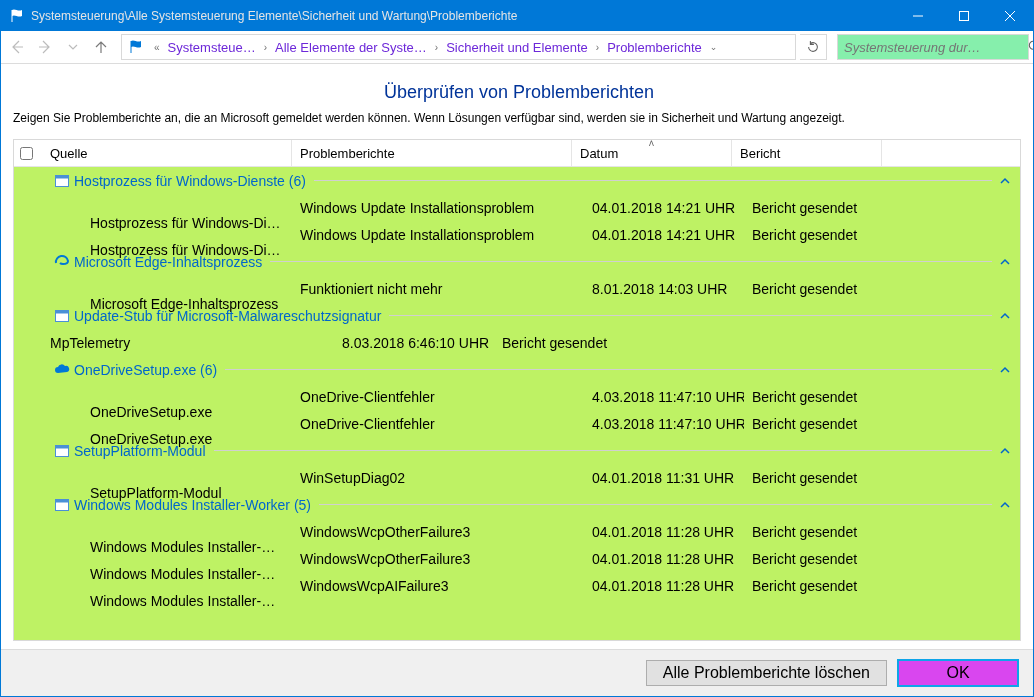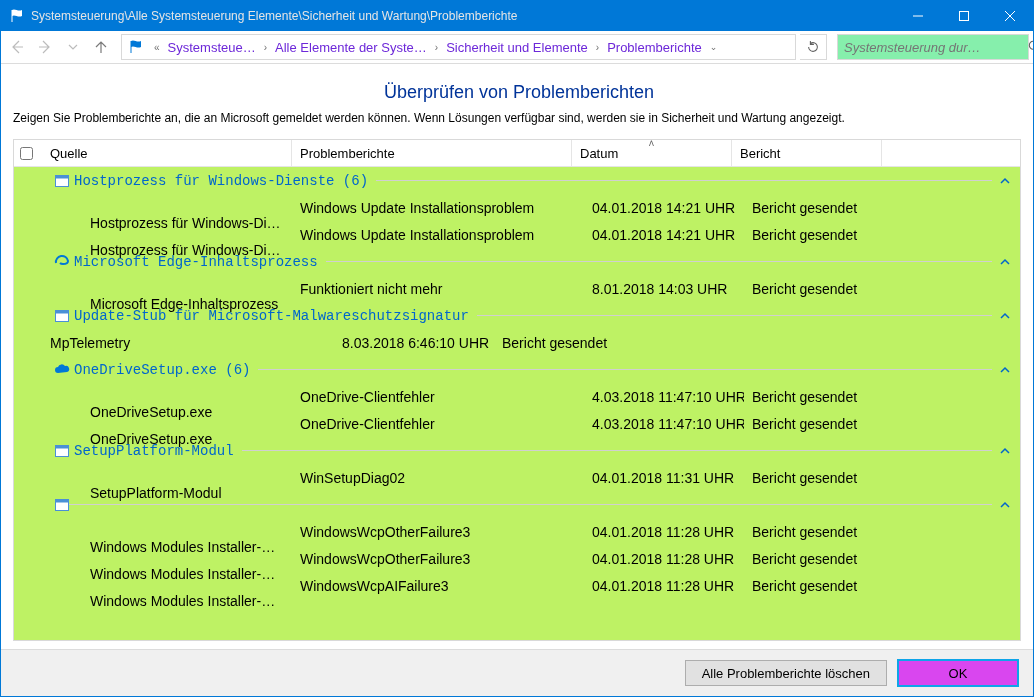--- a/index.html
+++ b/index.html
@@ -40,35 +40,35 @@
 .hcell.c2 { width:280px; }
 .hcell.c3 { width:160px; position:relative; }
 .hcell.c4 { width:150px; }
 .hcell.last { flex:1; border-right:none; }
 .sortchev { position:absolute; top:-2px; left:50%; transform:translateX(-50%); font-size:10px; color:#606060; }
 .hcell input[type=checkbox] { width:13px; height:13px; margin:0; }
 
 .listbody { flex:1; overflow:hidden; font-size:14px; }
 .group-row { display:flex; align-items:center; height:27px; padding-left:40px; color:#0066cc; position:relative; }
 .group-row .gicon { position:absolute; left:40px; width:16px; height:16px; }
-.group-row .gtext { margin-left:20px; white-space:nowrap;font-family:Liberation Mono, monospace; }
+.group-row .gtext { margin-left:20px; white-space:nowrap; }
 .group-row .gline { flex:1; height:1px; background:#d0d0d0; margin:0 28px 0 8px; }
 .group-row .gchev { position:absolute; right:10px; color:#0066cc; }
 .group-row .gchev svg { stroke:currentColor; fill:none; stroke-width:1.5; }
 
 .item-row { display:flex; align-items:center; height:27px; }
 .item-row .sp { width:28px; }
 .item-row .c1 { width:250px; padding-left:48px; box-sizing:border-box; overflow:hidden; white-space:nowrap; text-overflow:ellipsis; padding-right:8px;margin-top:30px; }
 .item-row .c2 { width:280px; padding-left:8px; box-sizing:border-box; overflow:hidden; white-space:nowrap; text-overflow:ellipsis; padding-right:8px; }
 .item-row .c3 { width:160px; padding-left:8px; box-sizing:border-box; white-space:nowrap; overflow:hidden;margin-left:12px; }
 .item-row .c4 { width:150px; padding-left:8px; box-sizing:border-box; white-space:nowrap; }
 
 
 .footer { height:46px; border-top:1px solid #dcdcdc; background:#f0f0f0; display:flex; align-items:center; justify-content:flex-end; padding:0 14px; gap:10px; }
-.btn { height:24px; padding:0 16px; font-size:13px; background:#e1e1e1; border:1px solid #adadad; display:flex; align-items:center; justify-content:center; cursor:pointer; }
+.btn { height:24px; padding:0 16px; font-size:16px; background:#e1e1e1; border:1px solid #adadad; display:flex; align-items:center; justify-content:center; cursor:pointer; }
 .btn.primary { border:2px solid #0ea5e9; background:#d946ef; min-width:86px; }
 
 
 svg { display:block; }
 </style>
 </head>
 <body>
 
 <div class="window">
 
@@ -291,20 +291,21 @@
             <span class="c3">04.01.2018 11:31 UHR</span>
             <span class="c4">Bericht gesendet</span>
           </div>
           <div class="group-row">
             <span class="gicon">
               <svg width="16" height="16" viewBox="0 0 16 16">
                 <rect x="1.5" y="2.5" width="13" height="11" fill="#fff" stroke="#4a90d6"></rect>
                 <rect x="1.5" y="2.5" width="13" height="3" fill="#4a90d6"></rect>
               </svg>
             </span>
+            <span class="gtext">Windows Modules Installer-Worker (5)</span>
             <span class="gline"></span>
             <span class="gchev">
               <svg width="10" height="10" viewBox="0 0 10 10">
                 <path d="M1 7 L5 3 L9 7"></path>
               </svg>
             </span>
           </div>
           <div class="item-row">
             <span class="sp"></span>
             <span class="c1">Windows Modules Installer-Wo…</span>

